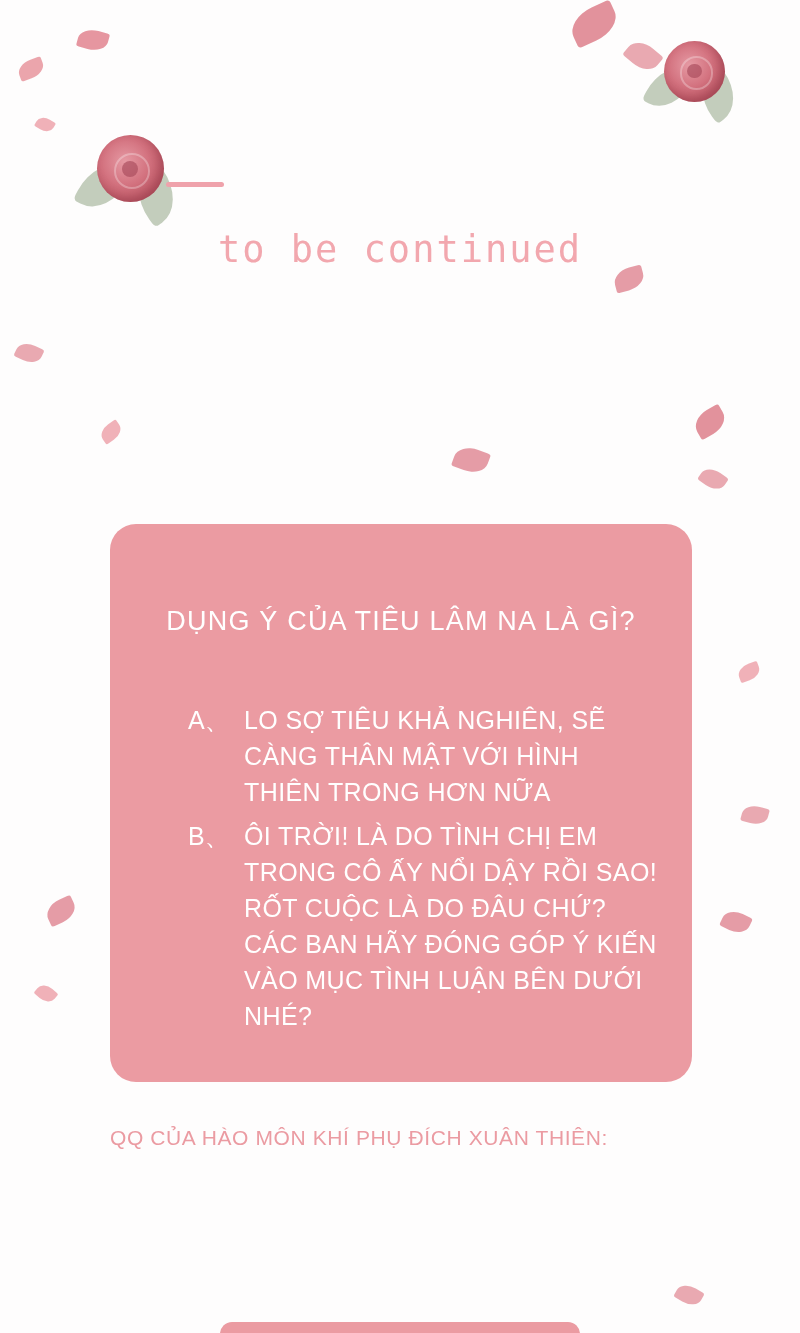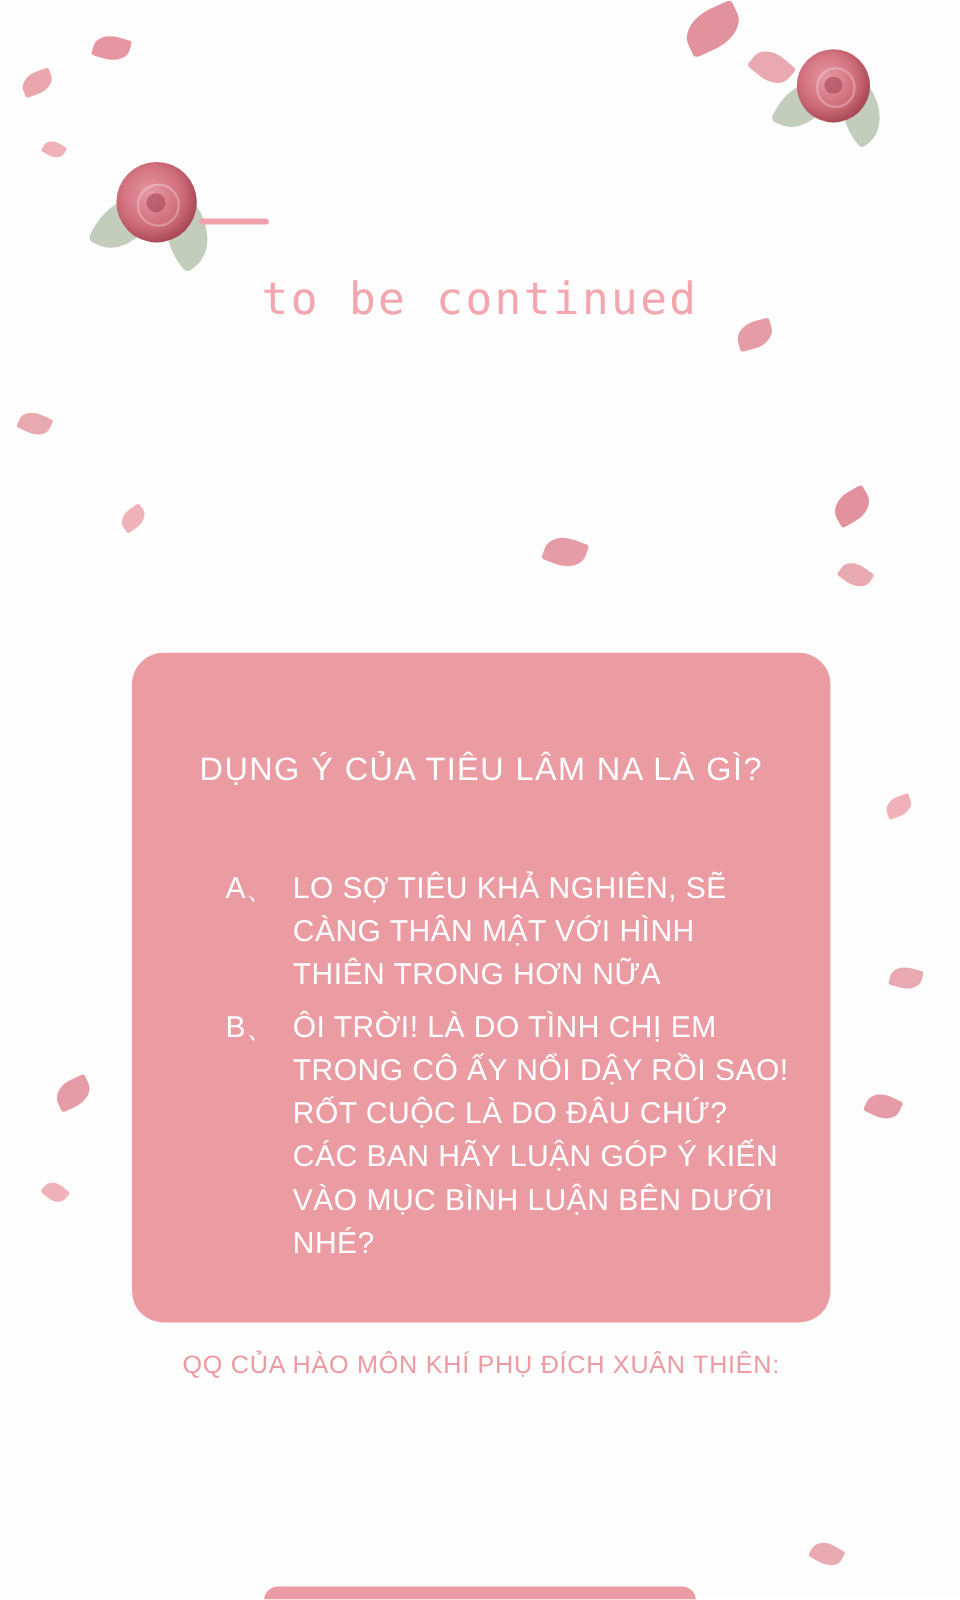--- a/index.html
+++ b/index.html
@@ -91,21 +91,21 @@
     width: 58px;
     height: 5px;
     border-radius: 3px;
     background: #efa2ab;
   }
 
   
   .card {
     position: absolute;
     left: 110px;
-    top: 544px;
+    top: 524px;
     width: 582px;
     height: 558px;
     background: #eb9ba2;
     border-radius: 26px;
   }
   .card-title {
     position: absolute;
     left: 0;
     top: 82px;
     width: 582px;
@@ -140,21 +140,21 @@
     line-height: 36px;
     letter-spacing: 0.4px;
   }
 
   
   .footer {
     position: absolute;
     left: 110px;
     top: 1122px;
     width: 582px;
-    text-align: center;
+    text-align: left;
     color: #eb9ba2;
     font-size: 21px;
     line-height: 32px;
     letter-spacing: 0.6px;
   }
 
   
   .bottom-bar {
     position: absolute;
     left: 220px;
@@ -218,21 +218,21 @@
 
   <div class="card">
     <div class="card-title">DỤNG Ý CỦA TIÊU LÂM NA LÀ GÌ?</div>
     <div class="opts">
       <div class="opt">
         <div class="opt-key">A、</div>
         <div class="opt-text">LO SỢ TIÊU KHẢ NGHIÊN, SẼ CÀNG THÂN MẬT VỚI HÌNH THIÊN TRONG HƠN NỮA</div>
       </div>
       <div class="opt">
         <div class="opt-key">B、</div>
-        <div class="opt-text">ÔI TRỜI! LÀ DO TÌNH CHỊ EM TRONG CÔ ẤY NỔI DẬY RỒI SAO! RỐT CUỘC LÀ DO ĐÂU CHỨ? CÁC BAN HÃY LUẬN GÓP Ý KIẾN VÀO MỤC BÌNH LUẬN BÊN DƯỚI NHÉ?</div>
+        <div class="opt-text">ÔI TRỜI! LÀ DO TÌNH CHỊ EM TRONG CÔ ẤY NỔI DẬY RỒI SAO! RỐT CUỘC LÀ DO ĐÂU CHỨ? CÁC BAN HÃY ĐÓNG GÓP Ý KIẾN VÀO MỤC TÌNH LUẬN BÊN DƯỚI NHÉ?</div>
       </div>
     </div>
   </div>
 
   <div class="footer">
     <div>QQ CỦA HÀO MÔN KHÍ PHỤ ĐÍCH XUÂN THIÊN:</div>
   </div>
 
   <div class="bottom-bar"></div>
 </div>

